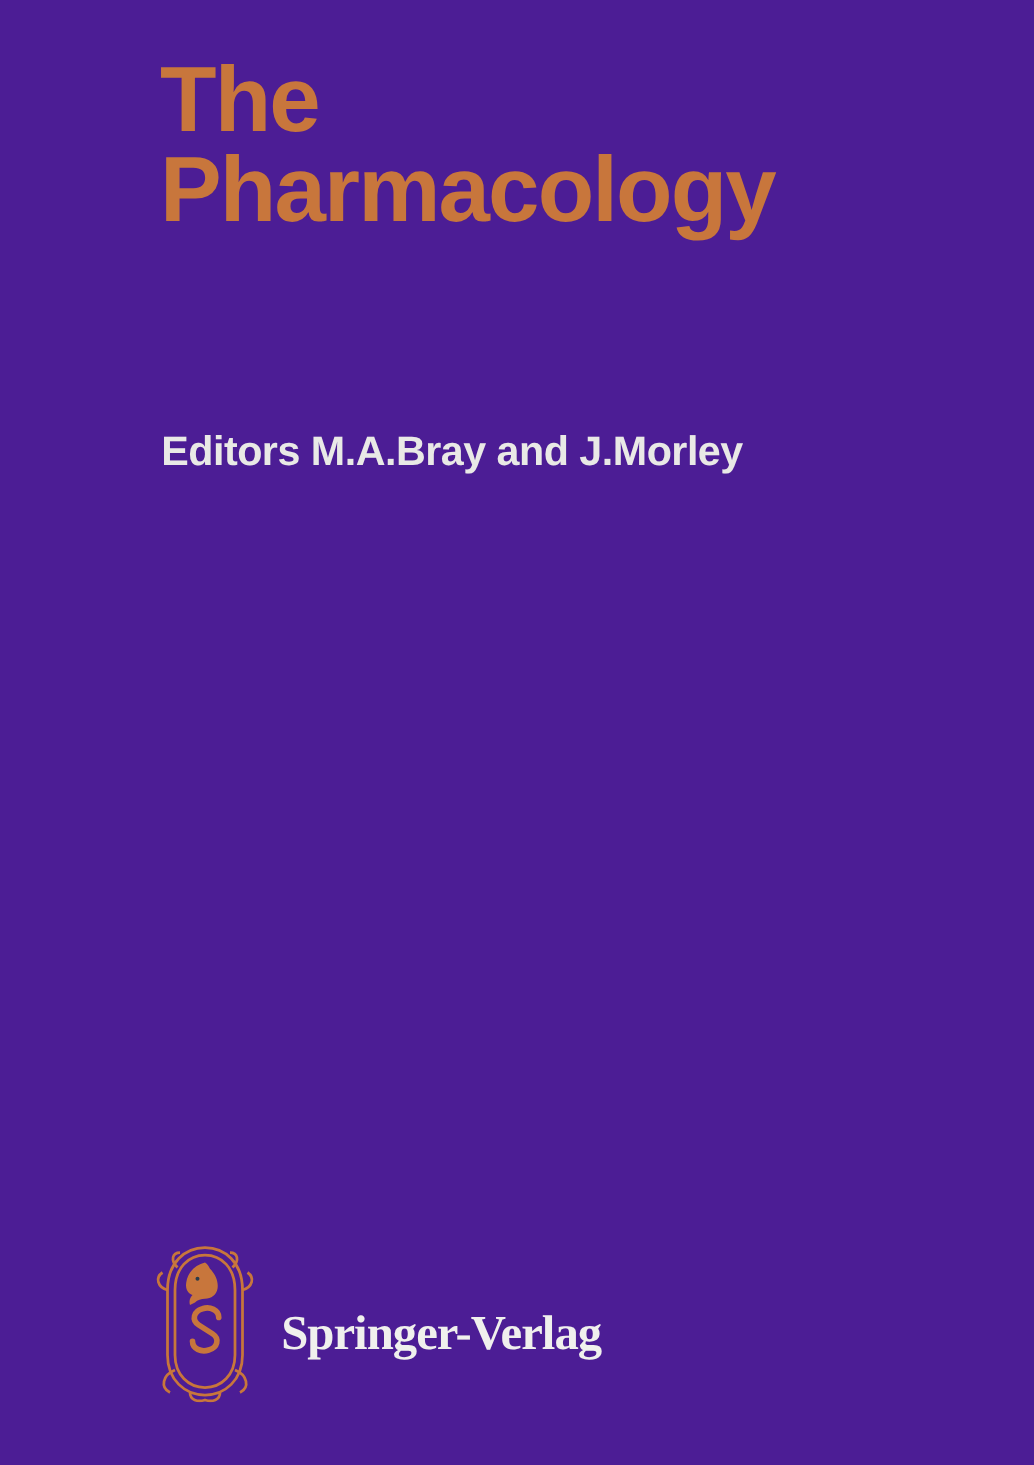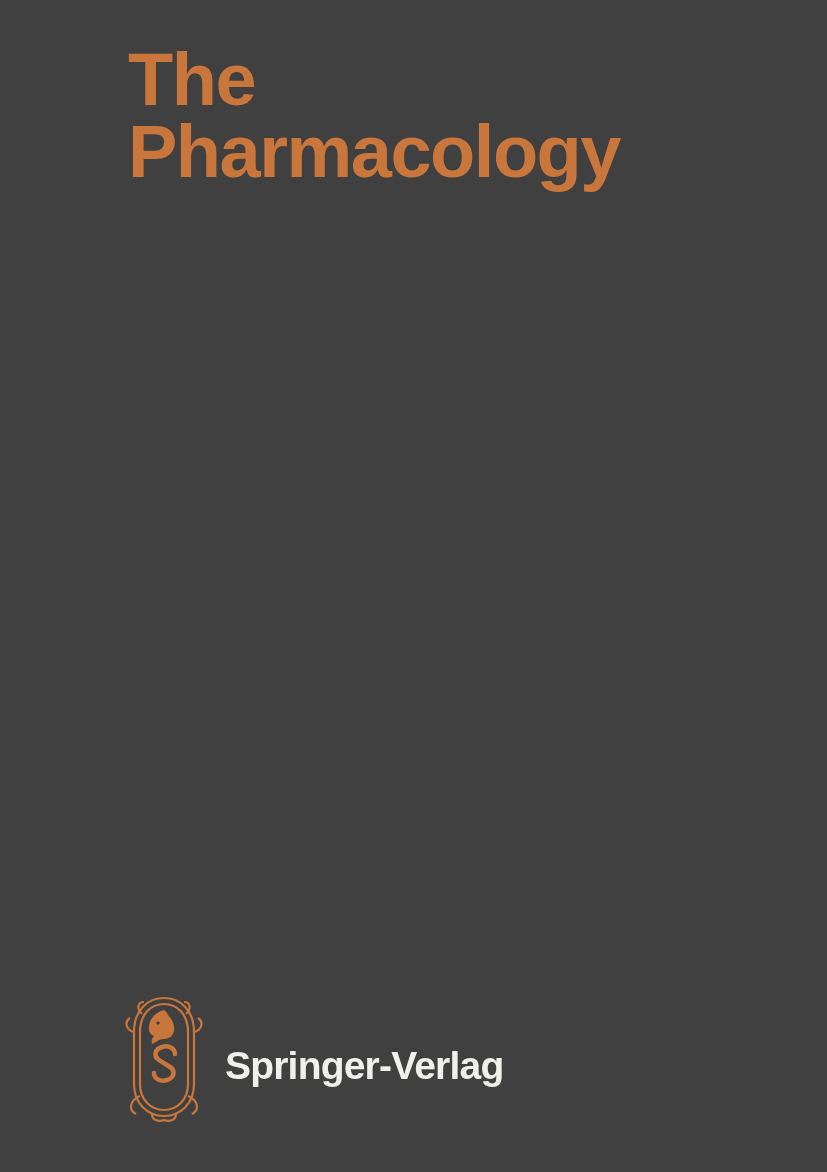--- a/index.html
+++ b/index.html
@@ -10,21 +10,21 @@
     width: 827px;
     height: 1172px;
     background: #ffffff;
     font-family: "Liberation Sans", sans-serif;
     overflow: hidden;
   }
   .cover {
     position: relative;
     width: 827px;
     height: 1172px;
-    background: #404040;
+    background: #4c1d95;
     box-sizing: border-box;
     overflow: hidden;
   }
   .title-block {
     position: absolute;
     left: 128px;
     top: 44px;
     width: 640px;
   }
   .title-line {
@@ -44,20 +44,21 @@
     font-weight: bold;
     letter-spacing: -0.4px;
     white-space: nowrap;
   }
   .publisher-row {
     position: absolute;
     left: 118px;
     bottom: 50px;
     width: 600px;
     height: 130px;
+    font-family: Liberation Serif, serif;
   }
   .logo {
     position: absolute;
     left: 0px;
     top: 0px;
     width: 92px;
     height: 130px;
   }
   .publisher-name {
     position: absolute;
@@ -73,20 +74,21 @@
 </head>
 <body>
 
 <div class="cover">
 
   <div class="title-block">
     <div class="title-line">The</div>
     <div class="title-line">Pharmacology</div>
   </div>
 
+  <div class="editors">Editors M.A.Bray and J.Morley</div>
 
   <div class="publisher-row">
     <div class="logo">
       <svg viewBox="0 0 92 130" width="92" height="130" aria-hidden="true">
         <g fill="none" stroke="#c8763c" stroke-width="2.2">
 
           <path d="M46 6 C30 6 16 18 16 40 L16 92 C16 112 30 124 46 124 C62 124 76 112 76 92 L76 40 C76 18 62 6 46 6 Z"></path>
           <path d="M46 12 C33 12 22 22 22 40 L22 92 C22 108 33 118 46 118 C59 118 70 108 70 92 L70 40 C70 22 59 12 46 12 Z"></path>
 
           <path d="M16 40 C8 38 6 30 12 26"></path>

